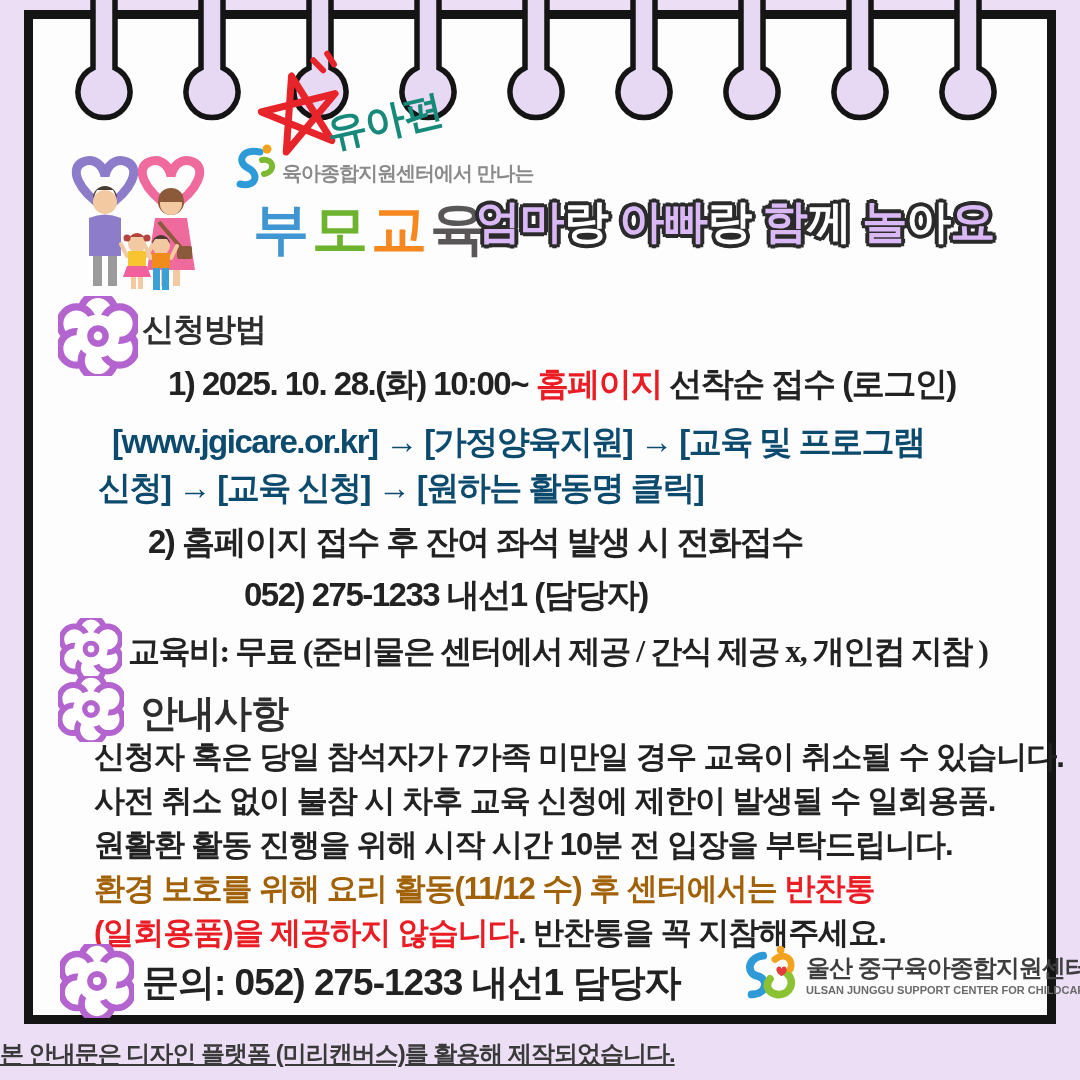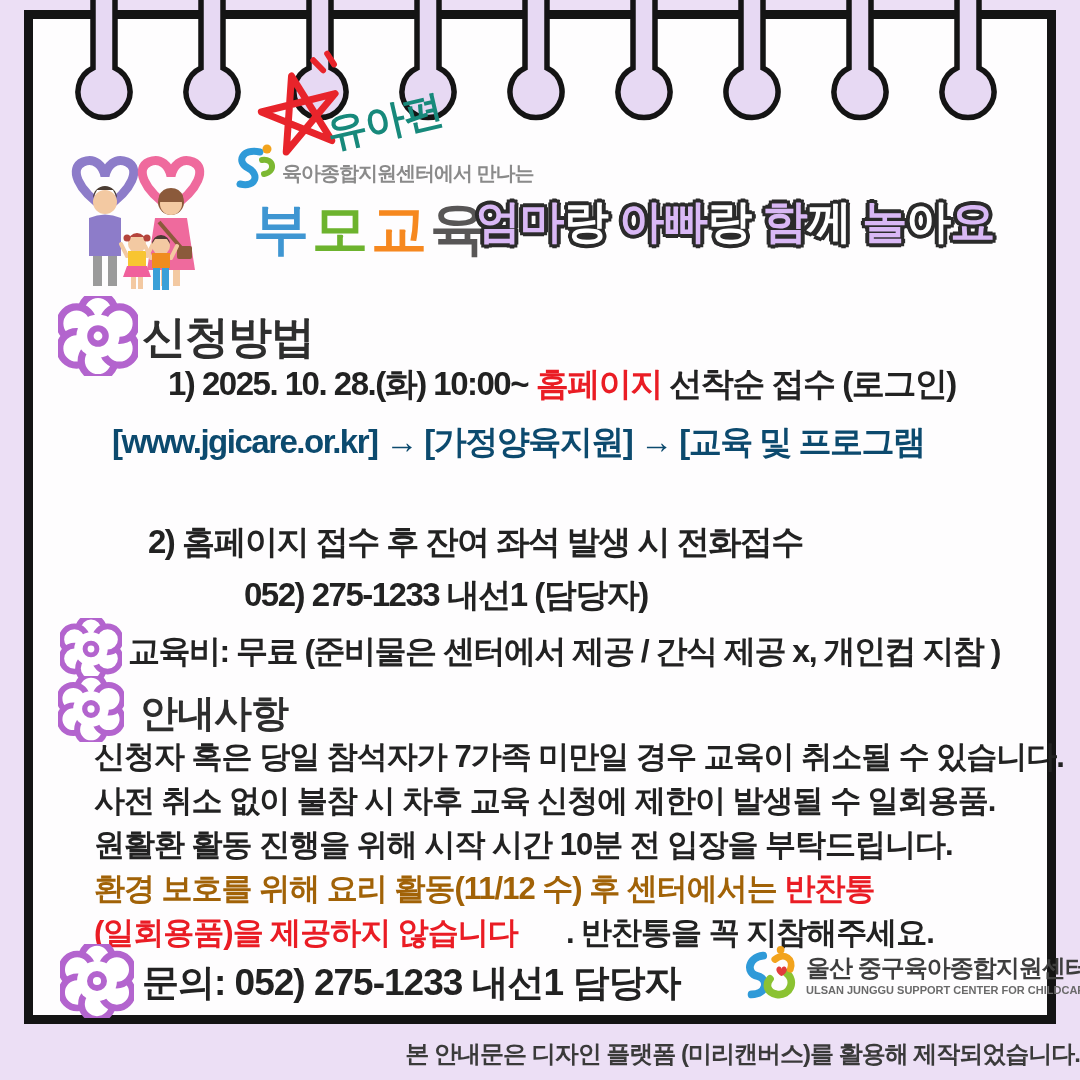--- a/index.html
+++ b/index.html
@@ -29,30 +29,30 @@
   .subtitle {
     left:432px; top:192px; width:606px; text-align:center;
     font-size:45px; font-weight:900; letter-spacing:-1px;
   }
   .edition {
     left:326px; top:94px; font-size:40px; font-weight:900;
     color:#17897b; transform:rotate(-13deg); letter-spacing:-1px;
   }
   .tagline { left:282px; top:160px; font-size:20px; font-weight:700; color:#8a8a8a; letter-spacing:-1px; }
   .brandname { left:253px; top:192px; font-size:56px; font-weight:900; letter-spacing:3px; }
-  .h1 { font-size:44px; font-weight:900; color:#2e2e2e; letter-spacing:-1px; }
+  .h1 { font-size:32px; font-weight:900; color:#2e2e2e; letter-spacing:-1px; }
   .b33 { font-size:33px; font-weight:800; letter-spacing:-1.5px; color:#222; }
   .b31 { font-size:31px; font-weight:800; letter-spacing:-1px; color:#222; }
   .gray { color:#0c4a6e; }
   .fee  { font-size:32px; font-weight:900; letter-spacing:-1.5px; }
   .contact { font-size:37px; font-weight:900; letter-spacing:-1px; }
   .orgname { font-size:24px; font-weight:800; color:#3e3e3e; letter-spacing:-1px; }
   .orgname-en { font-size:11px; font-weight:700; color:#6a6a6a; letter-spacing:0; }
-  .credit { left:0; top:1038px; width:1080px; text-align:right;
-            font-size:24px; font-weight:800; color:#3a3a3a; letter-spacing:-1px; }
+  .credit { left:0; top:1038px; width:1080px; text-align:left;
+            font-size:24px; font-weight:800; color:#3a3a3a; letter-spacing:-1px;text-decoration:underline; }
 </style>
 </head>
 <body>
 
 <div class="canvas">
 
   <div class="page"></div>
 
   <svg class="abs" style="left:0;top:0;" width="1080" height="140">
     <g fill="#e7d9f3" stroke="#141414" stroke-width="5.5">
@@ -136,56 +136,57 @@
         <circle cx="76.8" cy="65.5" r="21"></circle>
         <circle cx="76.8" cy="34.5" r="21"></circle>
     </g>
     <circle cx="50" cy="50" r="27" fill="#ffffff"></circle>
     <circle cx="50" cy="50" r="9.5" fill="#ffffff" stroke="#b364ce" stroke-width="8"></circle>
   </svg>
   <div class="abs h1 nowrap" style="left:142px;top:308px;">신청방법</div>
 
   <div class="abs b33 nowrap" style="left:168px;top:362px;"><span style="color: rgb(34, 34, 34); text-align: right;">1) 2025. 10. 28.(화) 10:00~ </span><span style="color: rgb(234, 28, 36);">홈페이지</span><span style="color: rgb(34, 34, 34);"> 선착순 접수 (로그인)</span></div>
   <div class="abs b33 gray nowrap" style="left:112px;top:420px;">[www.jgicare.or.kr] → [가정양육지원] → [교육 및 프로그램</div>
+  <div class="abs b33 gray nowrap" style="left:98px;top:466px;">신청] → [교육 신청] → [원하는 활동명 클릭]</div>
   <div class="abs b33 nowrap" style="left:148px;top:520px;">2) 홈페이지 접수 후 잔여 좌석 발생 시 전화접수</div>
   <div class="abs b33 nowrap" style="left:208px;top:573px;margin-left:36px;">052) 275-1233 내선1 (담당자)</div>
 
   <svg class="abs" style="left:60px;top:618px;" width="62" height="62" viewBox="0 0 100 100">
     <g fill="#ffffff" stroke="#b364ce" stroke-width="9">
       <circle cx="50" cy="19" r="21"></circle>
         <circle cx="23.2" cy="34.5" r="21"></circle>
         <circle cx="23.2" cy="65.5" r="21"></circle>
       <circle cx="50" cy="81" r="21"></circle>
         <circle cx="76.8" cy="65.5" r="21"></circle>
         <circle cx="76.8" cy="34.5" r="21"></circle>
     </g>
     <circle cx="50" cy="50" r="27" fill="#ffffff"></circle>
     <circle cx="50" cy="50" r="9.5" fill="#ffffff" stroke="#b364ce" stroke-width="8"></circle>
   </svg>
-  <div class="abs fee nowrap" style="left:128px;top:630px;">교육비: 무료 (준비물은 센터에서 제공 / 간식 제공 x, 개인컵 지참 )</div>
+  <div class="abs fee nowrap" style="left:128px;top:630px;font-family:Liberation Serif, serif;">교육비: 무료 (준비물은 센터에서 제공 / 간식 제공 x, 개인컵 지참 )</div>
 
   <svg class="abs" style="left:58px;top:676px;" width="66" height="66" viewBox="0 0 100 100">
     <g fill="#ffffff" stroke="#b364ce" stroke-width="9">
       <circle cx="50" cy="19" r="21"></circle>
         <circle cx="23.2" cy="34.5" r="21"></circle>
         <circle cx="23.2" cy="65.5" r="21"></circle>
       <circle cx="50" cy="81" r="21"></circle>
         <circle cx="76.8" cy="65.5" r="21"></circle>
         <circle cx="76.8" cy="34.5" r="21"></circle>
     </g>
     <circle cx="50" cy="50" r="27" fill="#ffffff"></circle>
     <circle cx="50" cy="50" r="9.5" fill="#ffffff" stroke="#b364ce" stroke-width="8"></circle>
   </svg>
   <div class="abs h1 nowrap" style="left:140px;top:688px;font-size:38px;">안내사항</div>
 
   <div class="abs b31 nowrap" style="left:94px;top:736px;">신청자 혹은 당일 참석자가 7가족 미만일 경우 교육이 취소될 수 있습니다.</div>
   <div class="abs b31 nowrap" style="left:94px;top:780px;">사전 취소 없이 불참 시 차후 교육 신청에 제한이 발생될 수 일회용품.</div>
   <div class="abs b31 nowrap" style="left:94px;top:824px;">원활환 활동 진행을 위해 시작 시간 10분 전 입장을 부탁드립니다.</div>
   <div class="abs b31 nowrap" style="left:94px;top:868px;"><span style="color: #a16207;">환경 보호를 위해 요리 활동(11/12 수) 후 센터에서는 </span><span style="color: rgb(234, 28, 36);">반찬통</span></div>
-  <div class="abs b31 nowrap" style="left:94px;top:912px;"><span style="color: rgb(234, 28, 36);">(일회용품)을 제공하지 않습니다</span><span style="color: rgb(34, 34, 34); margin-left: 48px;">. 반찬통을 꼭 지참해주세요.</span></div>
+  <div class="abs b31 nowrap" style="left:94px;top:912px;"><span style="color: rgb(234, 28, 36);">(일회용품)을 제공하지 않습니다</span><span style="color: rgb(34, 34, 34);">. 반찬통을 꼭 지참해주세요.</span></div>
 
   <svg class="abs" style="left:60px;top:944px;" width="74" height="74" viewBox="0 0 100 100">
     <g fill="#ffffff" stroke="#b364ce" stroke-width="9">
       <circle cx="50" cy="19" r="21"></circle>
         <circle cx="23.2" cy="34.5" r="21"></circle>
         <circle cx="23.2" cy="65.5" r="21"></circle>
       <circle cx="50" cy="81" r="21"></circle>
         <circle cx="76.8" cy="65.5" r="21"></circle>
         <circle cx="76.8" cy="34.5" r="21"></circle>
     </g>

